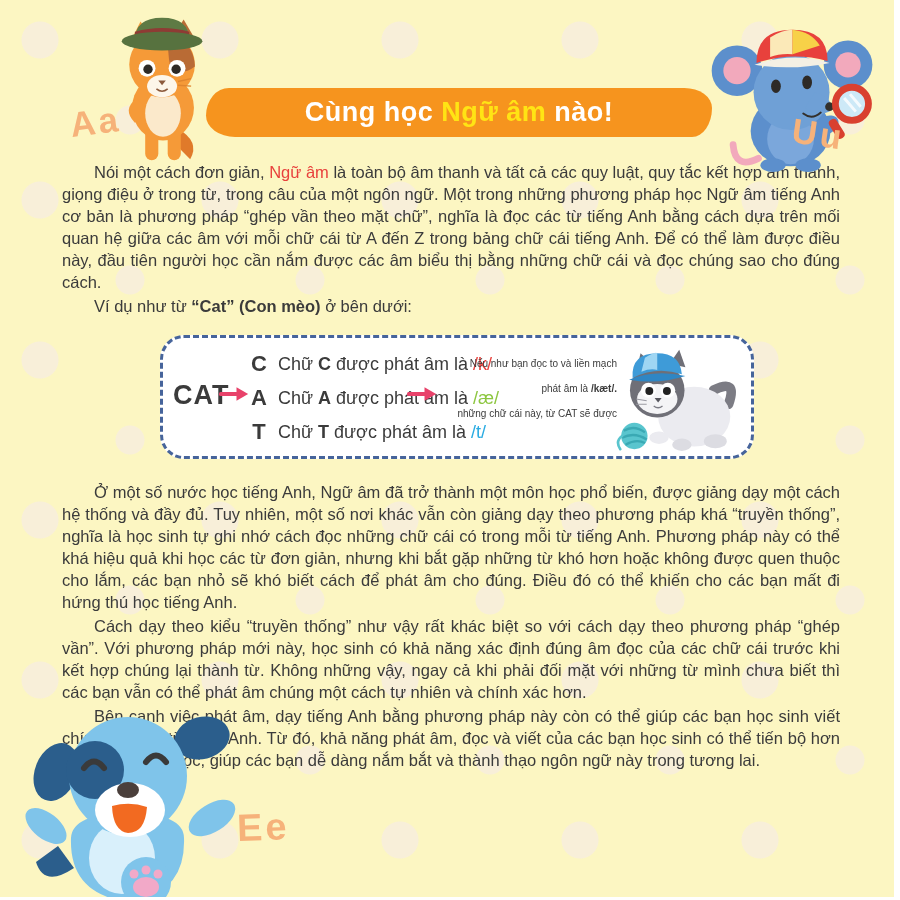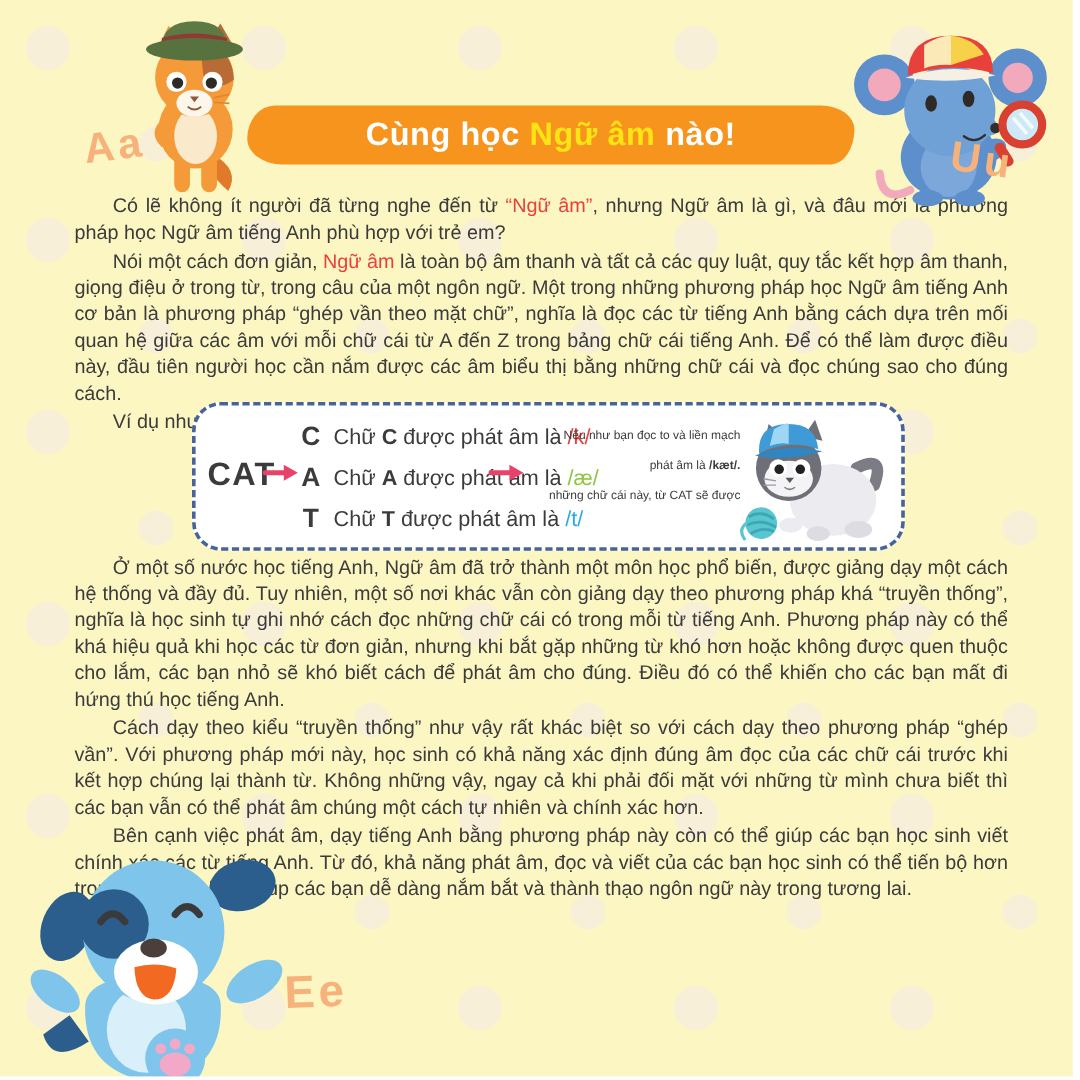--- a/index.html
+++ b/index.html
@@ -33,21 +33,21 @@
   #decor-uu{left:792px;top:114px;transform:rotate(8deg);}
   #decor-ee{left:237px;top:806px;transform:rotate(-2deg);font-size:38px;}
 
   .char{position:absolute;z-index:2;}
   #cat-char{left:88px;top:12px;}
   #mouse-char{left:698px;top:22px;}
   #dog-char{left:16px;top:706px;}
 
   .textcol{position:absolute;left:62px;width:778px;z-index:1;}
   #intro-block{top:161px;}
-  #body-block{top:462px;}
+  #body-block{top:481px;}
   .para{
     margin:0 0 2px 0;font-size:16.5px;line-height:22px;
     text-align:justify;text-indent:32px;color:#3B3B3B;
   }
   .red{color:#E8413C;}
   .b{font-weight:bold;}
 
   .cat-box{
     position:absolute;left:160px;top:335px;width:594px;height:124px;
     background:#FFFFFF;border:3px dashed #46649B;border-radius:24px;
@@ -132,21 +132,20 @@
     <div class="banner-title">
       <span>Cùng học </span><span class="hl">Ngữ âm</span><span> nào!</span>
     </div>
   </div>
 
   <div id="decor-aa" class="decor-letter">Aa</div>
   <div id="decor-uu" class="decor-letter">Uu</div>
   <div id="decor-ee" class="decor-letter">Ee</div>
 
   <div id="intro-block" class="textcol">
-    <p class="para"><span>Có lẽ không ít người đã từng nghe đến từ </span><span class="red">“Ngữ âm”</span><span>, nhưng Ngữ âm là gì, và đâu mới là phương pháp học Ngữ âm tiếng Anh phù hợp với trẻ em?</span></p>
     <p class="para"><span>Nói một cách đơn giản, </span><span class="red">Ngữ âm</span><span> là toàn bộ âm thanh và tất cả các quy luật, quy tắc kết hợp âm thanh, giọng điệu ở trong từ, trong câu của một ngôn ngữ. Một trong những phương pháp học Ngữ âm tiếng Anh cơ bản là phương pháp “ghép vần theo mặt chữ”, nghĩa là đọc các từ tiếng Anh bằng cách dựa trên mối quan hệ giữa các âm với mỗi chữ cái từ A đến Z trong bảng chữ cái tiếng Anh. Để có thể làm được điều này, đầu tiên người học cần nắm được các âm biểu thị bằng những chữ cái và đọc chúng sao cho đúng cách.</span></p>
     <p class="para"><span>Ví dụ như từ </span><span class="b">“Cat” (Con mèo)</span><span> ở bên dưới:</span></p>
   </div>
 
   <div class="cat-box">
     <div class="cat-word">CAT</div>
 
     <svg id="arrow-1" class="arrow" width="30" height="16" viewBox="0 0 36 18">
       <rect x="0" y="6.5" width="23" height="5" rx="2" fill="#E8426A"></rect>
       <polygon points="21,1 35,9 21,17" fill="#E8426A"></polygon>

